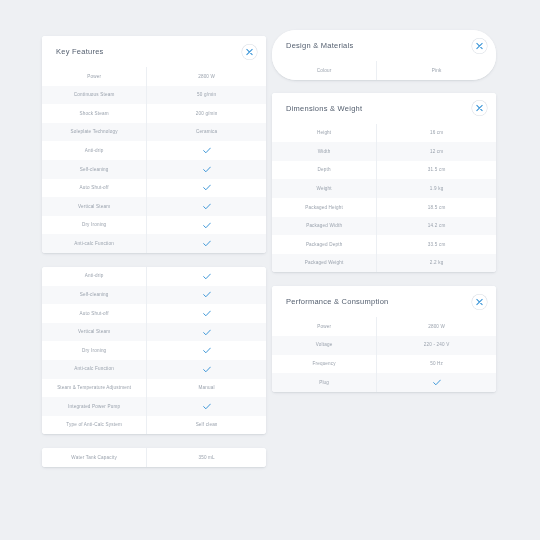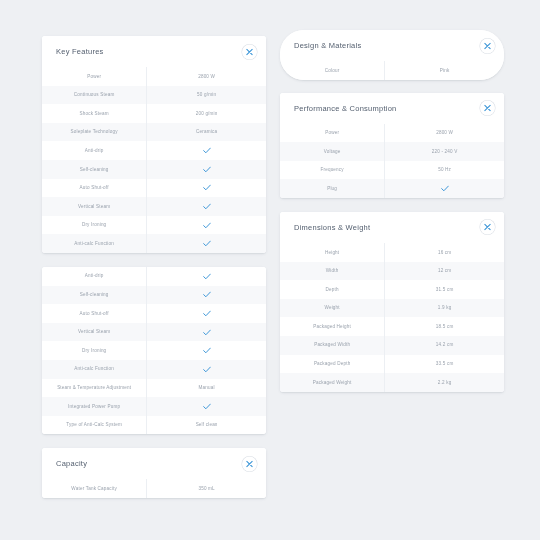--- a/index.html
+++ b/index.html
@@ -11,21 +11,21 @@
     font-family: "Liberation Sans", sans-serif;
     overflow: hidden;
   }
 
   .page {
     position: relative;
     width: 540px;
     height: 540px;
     padding: 24px 36px 0 42px;
     display: flex;
-    gap: 14px;
+    gap: 6px;
     align-items: flex-start;
   }
 
   .column { display: flex; flex-direction: column; }
   .col-left  { width: 224px; padding-top: 12px; }
   .col-right { width: 224px; padding-top: 6px; }
 
   .card {
     background: #ffffff;
     border-radius: 3px;
@@ -246,28 +246,20 @@
               </svg>
             </div>
           </div>
           <div class="row">
             <div class="cell-label">Type of Anti-Calc System</div>
             <div class="cell-value">Self clean</div>
           </div>
         </div>
       </div>
       <div class="card">
-        <div class="card-header">
-          <div class="card-title">Capacity</div>
-          <div class="close-btn">
-            <svg width="7" height="7" viewBox="0 0 10 10">
-              <path d="M1.2 1.2 L8.8 8.8 M8.8 1.2 L1.2 8.8" stroke="#3e97d8" stroke-width="1.6" stroke-linecap="round" fill="none"></path>
-            </svg>
-          </div>
-        </div>
         <div class="rows">
           <div class="row">
             <div class="cell-label">Water Tank Capacity</div>
             <div class="cell-value">350 mL</div>
           </div>
         </div>
       </div>
     </div>
   <div class="column col-right">
       <div class="card">
@@ -281,20 +273,64 @@
         </div>
         <div class="rows">
           <div class="row">
             <div class="cell-label">Colour</div>
             <div class="cell-value">Pink</div>
           </div>
         </div>
       </div>
       <div class="card">
         <div class="card-header">
+          <div class="card-title">Dimensions &amp; Weight</div>
+          <div class="close-btn">
+            <svg width="7" height="7" viewBox="0 0 10 10">
+              <path d="M1.2 1.2 L8.8 8.8 M8.8 1.2 L1.2 8.8" stroke="#3e97d8" stroke-width="1.6" stroke-linecap="round" fill="none"></path>
+            </svg>
+          </div>
+        </div>
+        <div class="rows">
+          <div class="row">
+            <div class="cell-label">Height</div>
+            <div class="cell-value">16 cm</div>
+          </div>
+          <div class="row alt">
+            <div class="cell-label">Width</div>
+            <div class="cell-value">12 cm</div>
+          </div>
+          <div class="row">
+            <div class="cell-label">Depth</div>
+            <div class="cell-value">31.5 cm</div>
+          </div>
+          <div class="row alt">
+            <div class="cell-label">Weight</div>
+            <div class="cell-value">1.9 kg</div>
+          </div>
+          <div class="row">
+            <div class="cell-label">Packaged Height</div>
+            <div class="cell-value">18.5 cm</div>
+          </div>
+          <div class="row alt">
+            <div class="cell-label">Packaged Width</div>
+            <div class="cell-value">14.2 cm</div>
+          </div>
+          <div class="row">
+            <div class="cell-label">Packaged Depth</div>
+            <div class="cell-value">33.5 cm</div>
+          </div>
+          <div class="row alt">
+            <div class="cell-label">Packaged Weight</div>
+            <div class="cell-value">2.2 kg</div>
+          </div>
+        </div>
+      </div>
+      <div class="card">
+        <div class="card-header">
           <div class="card-title">Performance &amp; Consumption</div>
           <div class="close-btn">
             <svg width="7" height="7" viewBox="0 0 10 10">
               <path d="M1.2 1.2 L8.8 8.8 M8.8 1.2 L1.2 8.8" stroke="#3e97d8" stroke-width="1.6" stroke-linecap="round" fill="none"></path>
             </svg>
           </div>
         </div>
         <div class="rows">
           <div class="row">
             <div class="cell-label">Power</div>
@@ -311,58 +347,14 @@
           <div class="row alt">
             <div class="cell-label">Plug</div>
             <div class="cell-value">
               <svg class="check" width="8" height="7" viewBox="0 0 12 10">
                 <path d="M1 5.2 L4.3 8.4 L11 1.4" stroke="#3e97d8" stroke-width="1.5" stroke-linecap="round" stroke-linejoin="round" fill="none"></path>
               </svg>
             </div>
           </div>
         </div>
       </div>
-      <div class="card">
-        <div class="card-header">
-          <div class="card-title">Dimensions &amp; Weight</div>
-          <div class="close-btn">
-            <svg width="7" height="7" viewBox="0 0 10 10">
-              <path d="M1.2 1.2 L8.8 8.8 M8.8 1.2 L1.2 8.8" stroke="#3e97d8" stroke-width="1.6" stroke-linecap="round" fill="none"></path>
-            </svg>
-          </div>
-        </div>
-        <div class="rows">
-          <div class="row">
-            <div class="cell-label">Height</div>
-            <div class="cell-value">16 cm</div>
-          </div>
-          <div class="row alt">
-            <div class="cell-label">Width</div>
-            <div class="cell-value">12 cm</div>
-          </div>
-          <div class="row">
-            <div class="cell-label">Depth</div>
-            <div class="cell-value">31.5 cm</div>
-          </div>
-          <div class="row alt">
-            <div class="cell-label">Weight</div>
-            <div class="cell-value">1.9 kg</div>
-          </div>
-          <div class="row">
-            <div class="cell-label">Packaged Height</div>
-            <div class="cell-value">18.5 cm</div>
-          </div>
-          <div class="row alt">
-            <div class="cell-label">Packaged Width</div>
-            <div class="cell-value">14.2 cm</div>
-          </div>
-          <div class="row">
-            <div class="cell-label">Packaged Depth</div>
-            <div class="cell-value">33.5 cm</div>
-          </div>
-          <div class="row alt">
-            <div class="cell-label">Packaged Weight</div>
-            <div class="cell-value">2.2 kg</div>
-          </div>
-        </div>
-      </div>
     </div>
 </div>
 
 </body></html>

